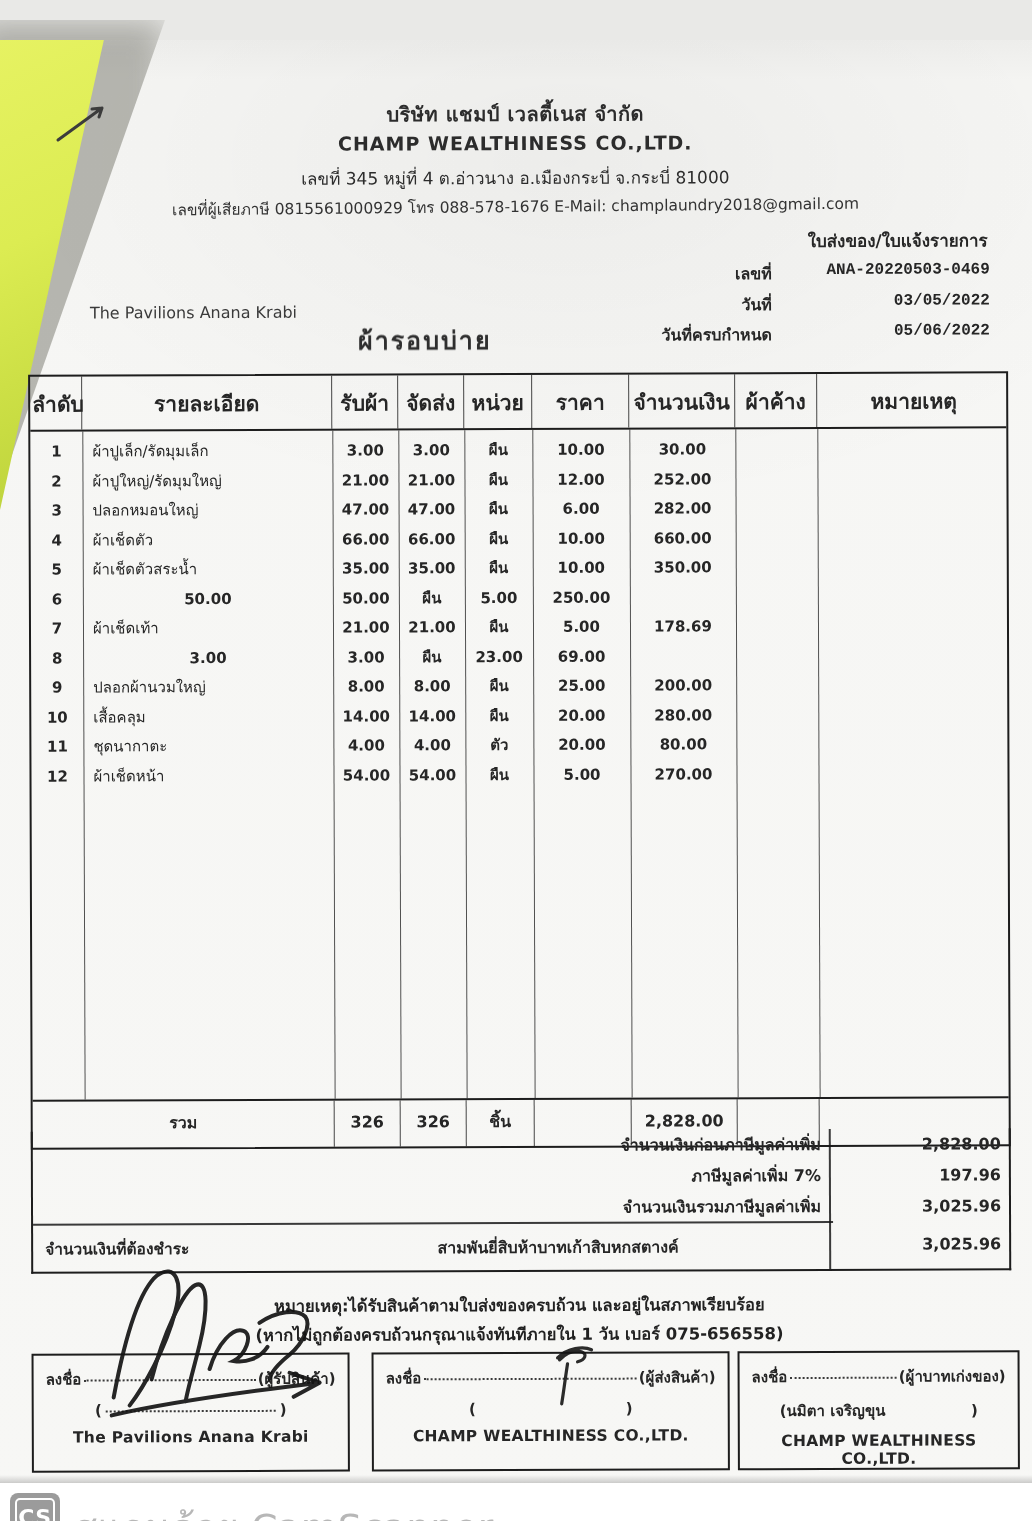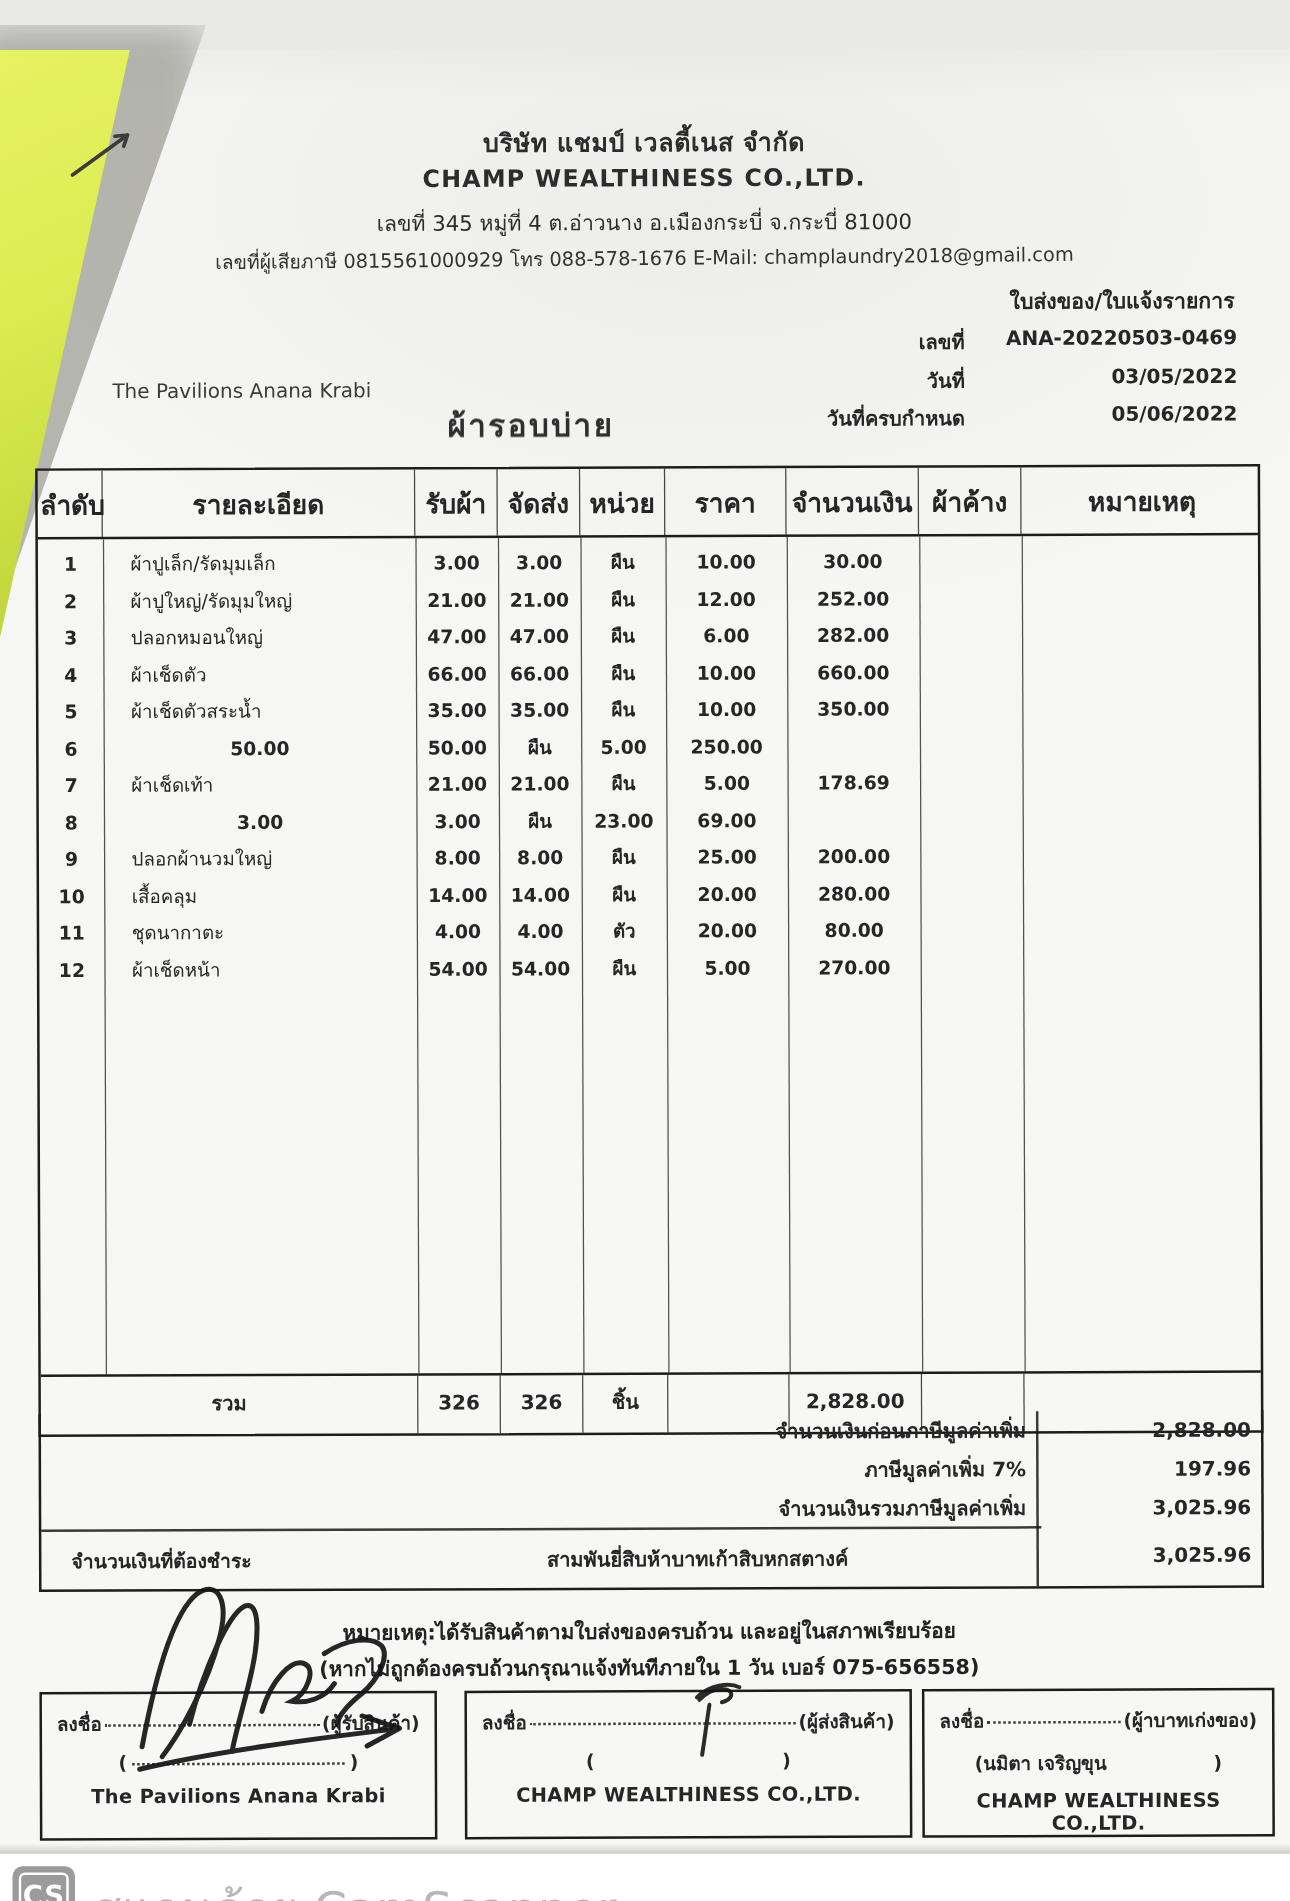--- a/index.html
+++ b/index.html
@@ -36,58 +36,58 @@
   .hdr { position:absolute; left:0; width:100%; text-align:center; color:#2c2c2c; }
   .hdr.l1 { top:58px;  font-size:20px; font-weight:600; letter-spacing:.5px; }
   .hdr.l2 { top:92px;  font-size:19px; font-weight:600; letter-spacing:1px; }
   .hdr.l3 { top:124px; font-size:17px; font-weight:500; }
   .hdr.l4 { top:154px; font-size:15.5px; font-weight:500; transform:rotate(-0.35deg); color:#333; }
 
   
   .doc-type { position:absolute; right:44px; top:188px; font-size:17px; font-weight:600; }
   .meta-row { position:absolute; right:42px; display:flex; }
   .meta-row .lab { width:330px; text-align:right; font-size:16px; font-weight:600; }
-  .meta-row .val { width:218px; text-align:right; font-size:16px; font-weight:600; }
+  .meta-row .val { width:218px; text-align:right; font-size:16px; font-weight:600;font-family:Liberation Mono, monospace; }
   .m1 { top:222px; } .m2 { top:253px; } .m3 { top:283px; }
   .customer { position:absolute; left:90px; top:262px; font-size:16px; font-weight:500; color:#3a3a3a; }
   .hand-title { position:absolute; left:358px; top:280px; font-size:25px; font-weight:600; color:#2e2e2e;
                 letter-spacing:2px; filter: blur(.3px); }
 
   
   .cols { display:grid; grid-template-columns:52px 250px 66px 66px 68px 97px 106px 82px 193px; }
   #laundry-table { position:absolute; left:28px; top:333px; width:980px; border:2px solid #1d1d1d; }
   .thead { border-bottom:2.5px solid #1d1d1d; }
   .th { padding:11px 2px 9px; text-align:center; font-size:21px; font-weight:600;
         border-right:1.5px solid rgba(25,25,25,.8); }
   .th:last-child { border-right:none; }
   .tbody { position:relative; height:668px; }
   .vline { position:absolute; top:0; bottom:0; width:0; border-left:1.5px solid rgba(25,25,25,.75); }
   .rows { position:relative; padding-top:6px; }
   .tr { height:29.5px; }
   .td { font-size:15px; font-weight:600; text-align:center; line-height:29.5px; white-space:nowrap; }
-  .td.left { text-align:left; padding-left:22px; font-weight:500; }
+  .td.left { text-align:left; padding-left:10px; font-weight:500; }
   .tfoot { border-top:2px solid #1d1d1d; }
   .tf { height:46px; line-height:44px; text-align:center; font-size:16px; font-weight:600;
         border-right:1.5px solid rgba(25,25,25,.8); }
   .tf:last-child { border-right:none; }
   .tf.span2 { grid-column:1 / span 2; }
 
   
   #summary { position:absolute; left:28px; top:1090px; width:980px; height:142px;
              border:2px solid #1d1d1d; border-top:none; }
   .sum-left { position:absolute; left:0; top:0; width:800px; height:100%; }
   .sum-right { position:absolute; right:0; top:0; width:180px; height:100%;
                border-left:2px solid rgba(25,25,25,.85); }
   .sumline { height:31px; line-height:31px; text-align:right; padding-right:12px;
              font-size:16px; font-weight:600; }
   .sumval { height:31px; line-height:31px; text-align:right; padding-right:8px;
             font-size:16px; font-weight:600; }
   .due-row { position:absolute; left:0; right:0; bottom:0; height:48px;
              border-top:2px solid rgba(25,25,25,.85); display:flex; align-items:center; }
-  .due-row .due-lab { font-size:15.5px; font-weight:600; padding-left:24px; width:250px; }
+  .due-row .due-lab { font-size:15.5px; font-weight:600; padding-left:12px; width:250px; }
   .due-row .due-words { flex:1; text-align:center; font-size:16px; font-weight:600; }
   .sumval.due { position:absolute; bottom:9px; right:0; left:0; height:31px; }
 
   
   .note { position:absolute; left:0; width:100%; text-align:center; font-weight:600; color:#222; }
   .note.n1 { top:1252px; font-size:16.5px; }
   .note.n2 { top:1281px; font-size:16.5px; }
 
   
   .sigbox { position:absolute; top:1312px; height:119px; border:2px solid #1d1d1d; padding:12px 12px 0; }

